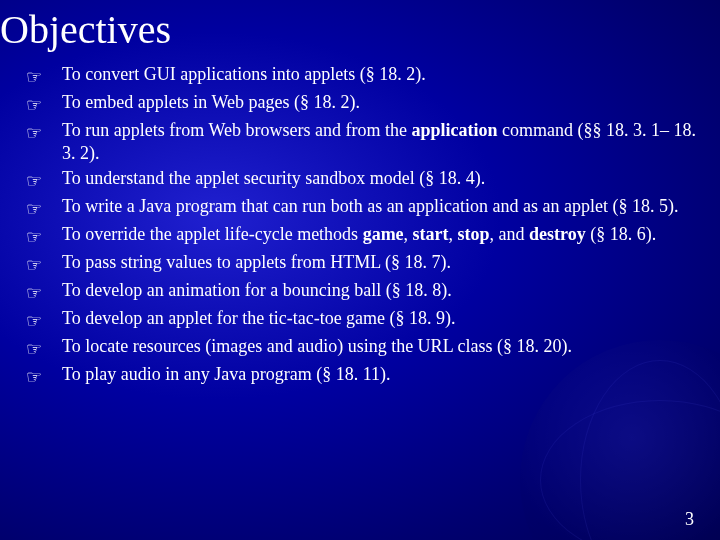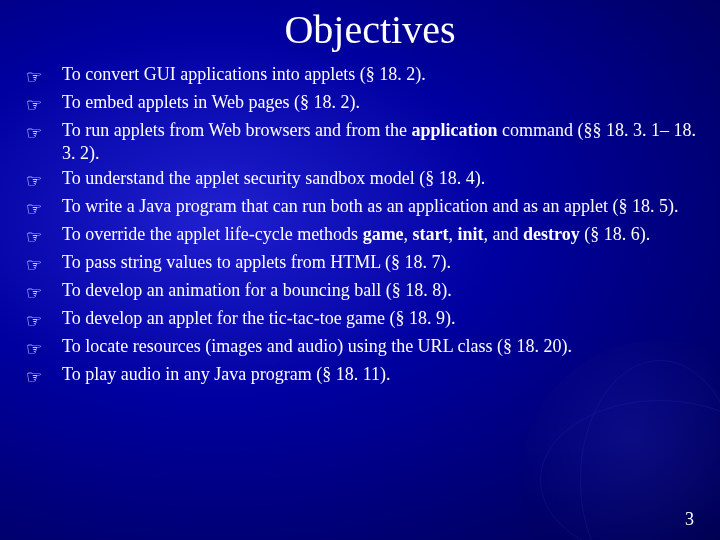--- a/index.html
+++ b/index.html
@@ -22,28 +22,26 @@
   }
   .globe::before, .globe::after {
     content: "";
     position: absolute;
     border: 1px solid rgba(100,100,255,0.2);
     border-radius: 50%;
   }
   .globe::before { inset: 20px 60px; }
   .globe::after { inset: 60px 20px; }
   .title {
-    text-align: center;
     font-size: 40px;
     font-weight: normal;
     padding-top: 6px;
     padding-bottom: 10px;
     position: relative;
     z-index: 2;
-    margin-left: 20px;
   }
   .content {
     padding: 0 24px 0 24px;
     position: relative;
     z-index: 2;
   }
   .item {
     display: flex;
     align-items: flex-start;
     margin-bottom: 2px;
@@ -93,21 +91,21 @@
     <div class="item">
       <div class="bullet">☞</div>
       <div class="text">To understand the applet security sandbox model (§ 18. 4).</div>
     </div>
     <div class="item">
       <div class="bullet">☞</div>
       <div class="text">To write a Java program that can run both as an application and as an applet (§ 18. 5).</div>
     </div>
     <div class="item">
       <div class="bullet">☞</div>
-      <div class="text">To override the applet life-cycle methods <b>game</b>, <b>start</b>, <b>init</b>, and <b>destroy</b> (§ 18. 6).</div>
+      <div class="text">To override the applet life-cycle methods <b>game</b>, <b>start</b>, <b>stop</b>, and <b>destroy</b> (§ 18. 6).</div>
     </div>
     <div class="item">
       <div class="bullet">☞</div>
       <div class="text">To pass string values to applets from HTML (§ 18. 7).</div>
     </div>
     <div class="item">
       <div class="bullet">☞</div>
       <div class="text">To develop an animation for a bouncing ball (§ 18. 8).</div>
     </div>
     <div class="item">

